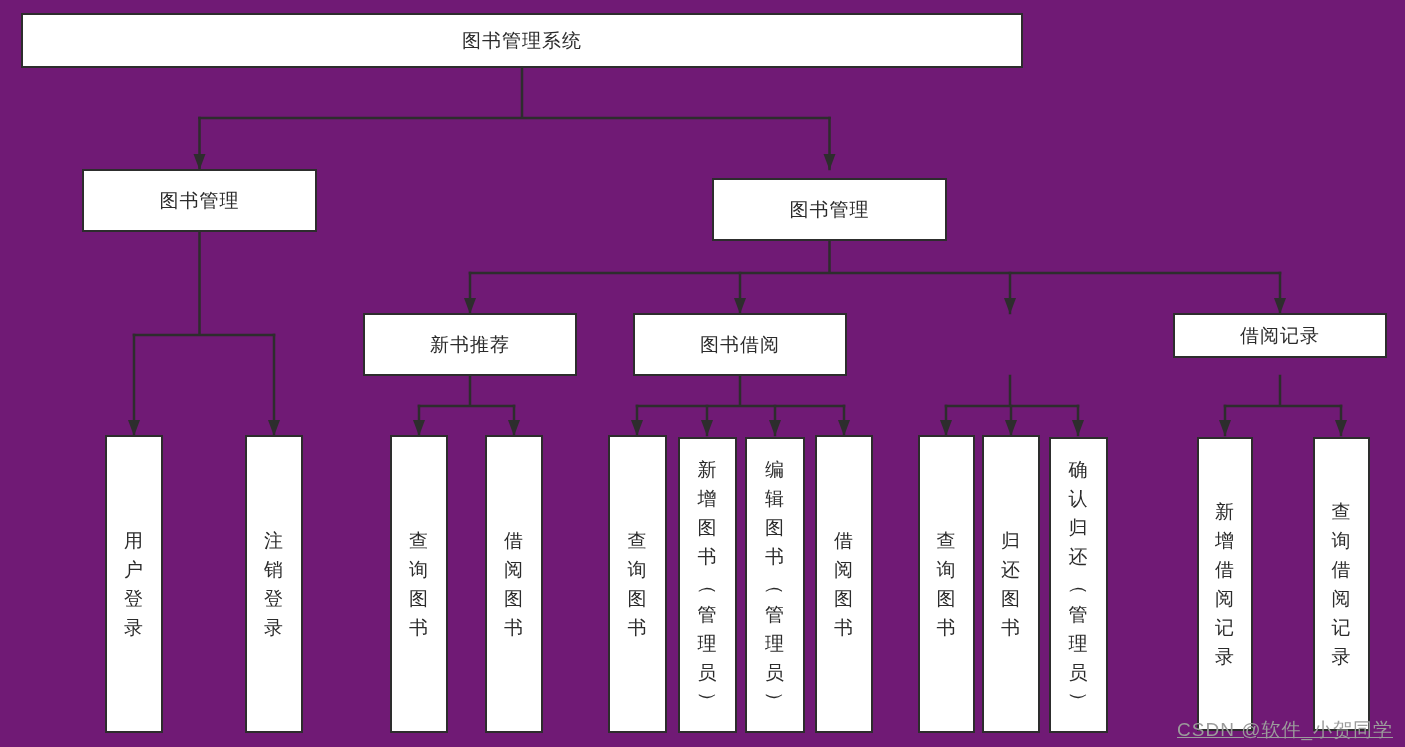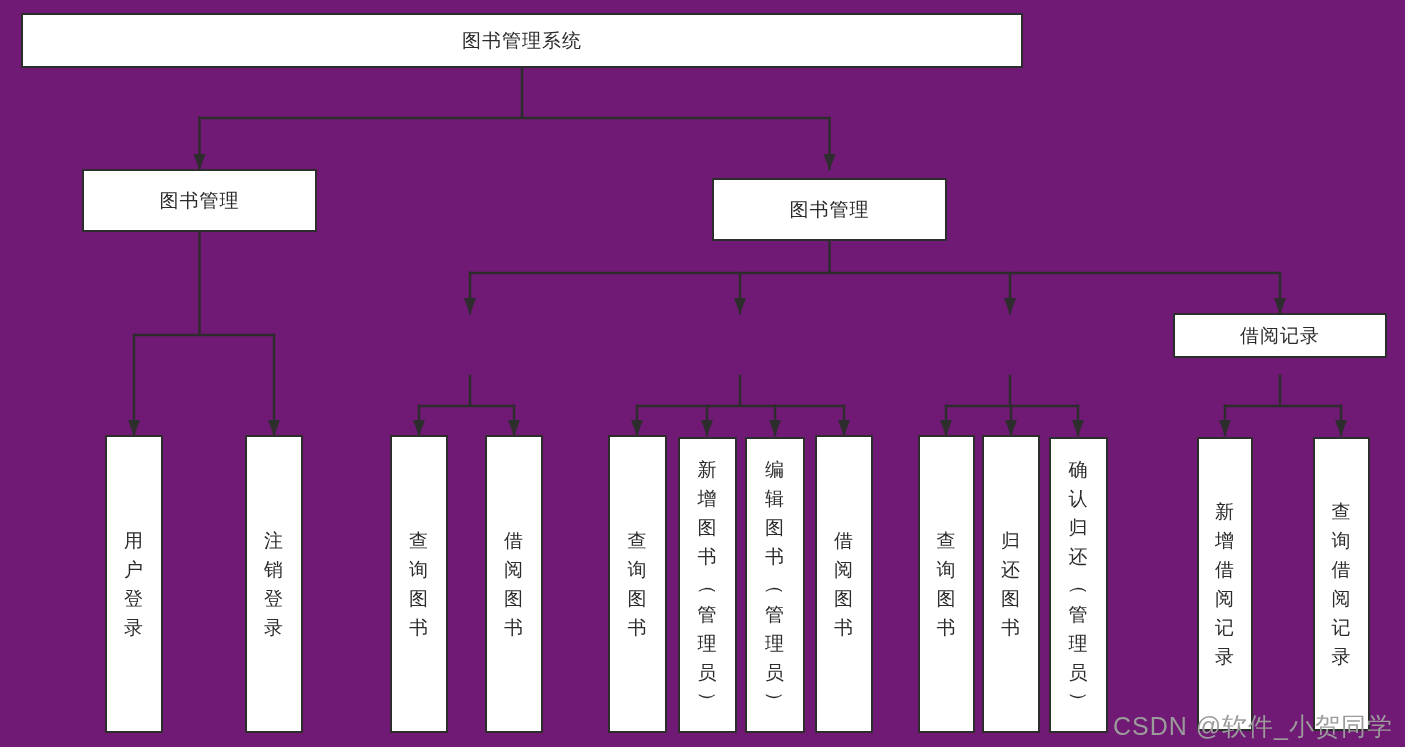--- a/index.html
+++ b/index.html
@@ -46,24 +46,25 @@
     height: 29px;
     line-height: 29px;
     font-size: 19px;
     text-align: center;
   }
   .vchar.rot { transform: rotate(90deg); }
   .watermark {
     position: absolute;
     right: 12px;
     bottom: 4px;
-    font-size: 25px;
+    font-size: 19px;
     color: #9b9b9b;
     letter-spacing: 1px;
     white-space: nowrap;
+    text-decoration: underline;
   }
 </style>
 </head>
 <body>
 
 <div class="canvas">
 
   <svg class="connectors" viewBox="0 0 1405 747" xmlns="http://www.w3.org/2000/svg">
     <defs>
       <marker id="arrow" markerUnits="userSpaceOnUse" markerWidth="18" markerHeight="14" refX="15" refY="6" orient="auto">
@@ -111,20 +112,26 @@
     <span>图书管理系统</span>
   </div>
 
   <div class="box h" style="left:82px;top:169px;width:235px;height:63px">
     <span>图书管理</span>
   </div>
   <div class="box h" style="left:712px;top:178px;width:235px;height:63px">
     <span>图书管理</span>
   </div>
 
+  <div class="box h" style="left:363px;top:313px;width:214px;height:63px">
+    <span>新书推荐</span>
+  </div>
+  <div class="box h" style="left:633px;top:313px;width:214px;height:63px">
+    <span>图书借阅</span>
+  </div>
   <div class="box h" style="left:1173px;top:313px;width:214px;height:45px">
     <span>借阅记录</span>
   </div>
 
   <div class="box v" style="left:105px;top:435px;width:58px;height:298px">
     <div class="vtext">
         <div class="vchar">用</div>
         <div class="vchar">户</div>
         <div class="vchar">登</div>
         <div class="vchar">录</div>

